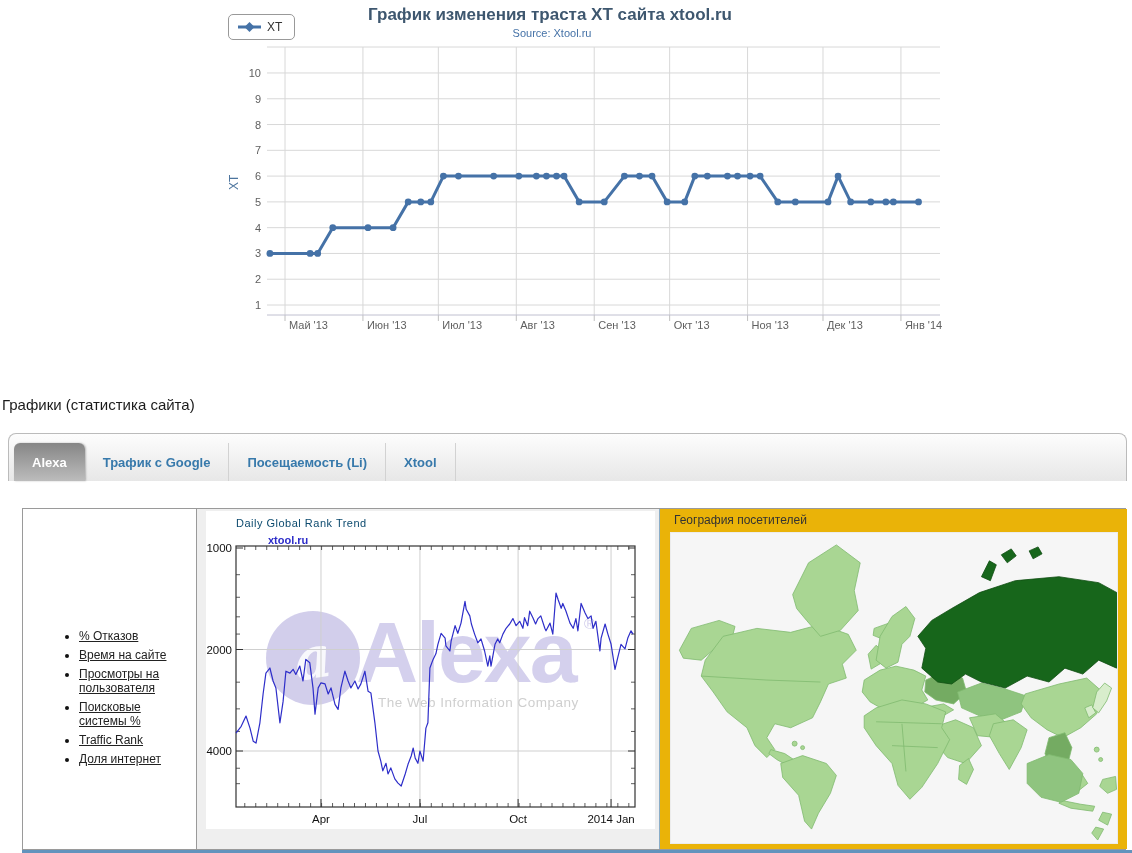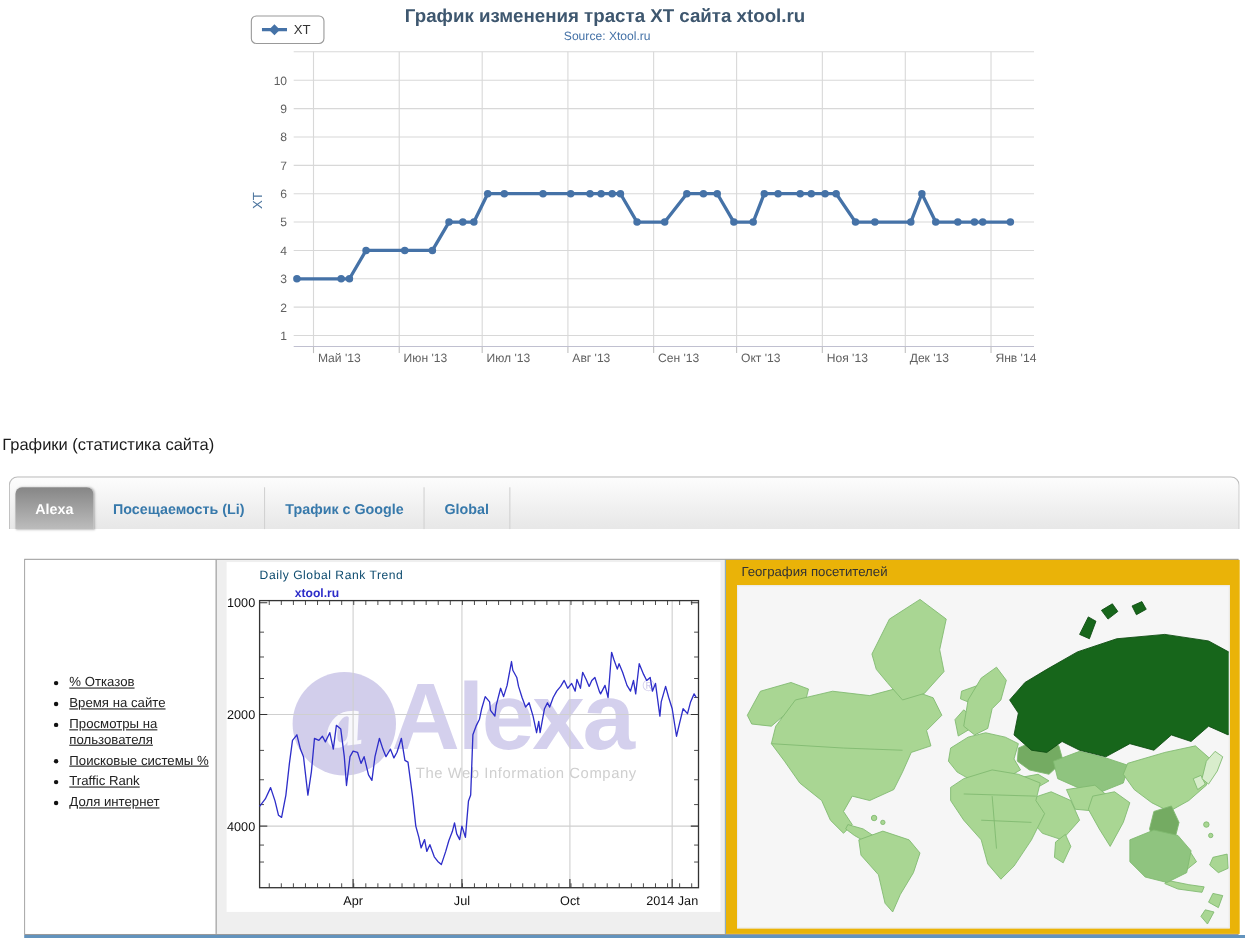--- a/index.html
+++ b/index.html
@@ -27,21 +27,21 @@
   .tab.active{background:linear-gradient(180deg,#868686,#bcbcbc);color:#fff;
        border-radius:6px 6px 0 0;border-right:none;box-shadow:1px 0 2px rgba(0,0,0,.25);}
 
   
   #panel{left:22px;top:508px;width:1104px;height:342px;border:1px solid #9a9a9a;box-sizing:border-box;background:#fff;}
   #cell-links{left:0;top:0;width:173px;height:340px;background:#fff;}
   #cell-chart{left:173px;top:0;width:463px;height:340px;background:#efefef;border-left:1px solid #9a9a9a;box-sizing:border-box;}
   #cell-map{left:636px;top:0;width:468px;height:340px;background:#eab308;border-left:1px solid #8aadc8;box-sizing:border-box;}
   #bottom-accent{left:22px;top:850px;width:1110px;height:3px;background:#6293bd;}
 
-  #alexa-links{margin:0;padding:104px 0 0 40px;list-style:disc;}
+  #alexa-links{margin:16px;padding:104px 0 0 40px;list-style:disc;}
   #alexa-links li{margin:0 0 5px 0;font-size:12px;color:#111;}
   #alexa-links a{color:#222;text-decoration:underline;cursor:pointer;}
 
   #rank-box{left:9px;top:2px;width:449px;height:318px;background:#fff;}
   #rank-title{left:30px;top:6px;font-size:11px;color:#0c4a6e;letter-spacing:.5px;}
   #rank-site{left:30px;top:23px;font-size:11px;font-weight:bold;color:#2d2dc9;margin-left:32px;}
   #rank-svg{left:0;top:0;}
   .wm{pointer-events:none;}
   #wm-circle{left:60px;top:100px;width:94px;height:94px;border-radius:50%;
              background:rgba(137,125,203,.38);display:flex;align-items:center;justify-content:center;}
@@ -160,23 +160,23 @@
       <circle cx="870.762" cy="201.88" r="3.4" fill="#4572a7"></circle>
       <circle cx="885.846" cy="201.88" r="3.4" fill="#4572a7"></circle>
       <circle cx="893.3879999999999" cy="201.88" r="3.4" fill="#4572a7"></circle>
       <circle cx="918.5279999999999" cy="201.88" r="3.4" fill="#4572a7"></circle>
     </svg>
 
   <div class="abs" id="section-heading">Графики (статистика сайта)</div>
   <div class="abs" id="tabbar">
     <div id="tabs">
         <div class="tab active">Alexa</div>
+        <div class="tab">Трафик с Google</div>
         <div class="tab">Посещаемость (Li)</div>
-        <div class="tab">Трафик с Google</div>
-        <div class="tab">Global</div>
+        <div class="tab">Xtool</div>
       </div>
   </div>
 
   <div class="abs" id="panel">
 
     <div class="abs" id="cell-links">
       <ul id="alexa-links">
           <li><a>% Отказов</a></li>
           <li><a>Время на сайте</a></li>
           <li><a>Просмотры на пользователя</a></li>

